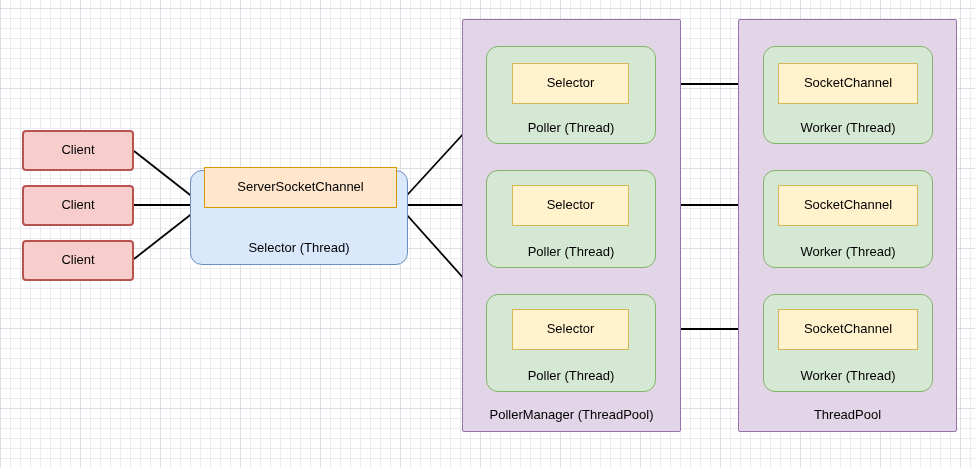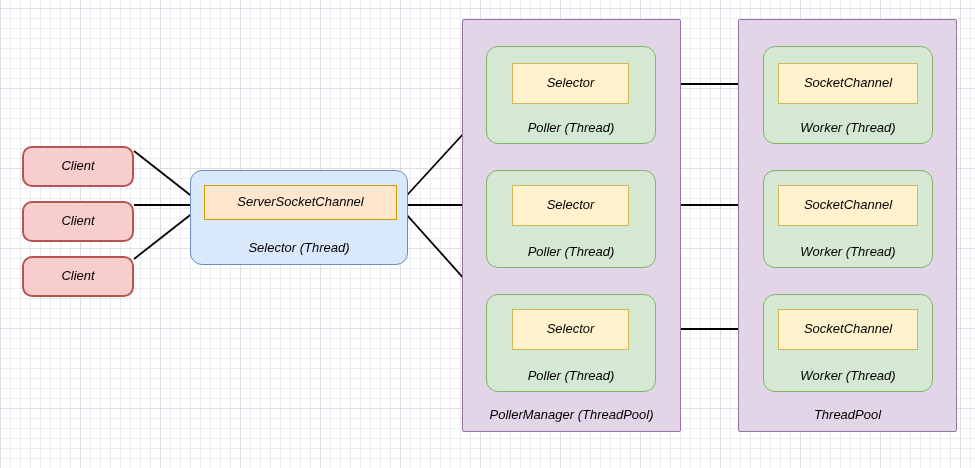--- a/index.html
+++ b/index.html
@@ -25,28 +25,26 @@
   .node {
     position: absolute;
     box-sizing: border-box;
     display: flex;
     align-items: center;
     justify-content: center;
     color: #000000;
     font-size: 13px;
     line-height: 1.15;
     text-align: center;
-    font-style: italic;
   }
   
   .client {
     background: #f8cecc;
     border: 2px solid #b85450;
-    border-radius: 10px;
-    margin-top: 16px;
+    border-radius: 4px;
   }
   
   .acceptor-group {
     background: #dae8fc;
     border: 1.5px solid #6c8ebf;
     border-radius: 12px;
     align-items: flex-end;
     justify-content: center;
     padding-bottom: 8px;
   }
@@ -119,21 +117,21 @@
   <div class="node client" style="left:22px; top:185px; width:112px; height:41px;">
     <span class="lbl">Client</span>
   </div>
   <div class="node client" style="left:22px; top:240px; width:112px; height:41px;">
     <span class="lbl">Client</span>
   </div>
 
   <div class="node acceptor-group" style="left:190px; top:170px; width:218px; height:95px;">
     <span class="lbl">Selector (Thread)</span>
   </div>
-  <div class="node amber" style="left:204px; top:185px; width:193px; height:35px;">
+  <div class="node amber" style="left:204px; top:167px; width:193px; height:41px;">
     <span class="lbl">ServerSocketChannel</span>
   </div>
 
   <div class="node purple-group" style="left:462px; top:19px; width:219px; height:413px;">
     <span class="lbl">PollerManager (ThreadPool)</span>
   </div>
 
   <div class="node green-group" style="left:486px; top:46px; width:170px; height:98px;">
     <span class="lbl">Poller (Thread)</span>
   </div>

